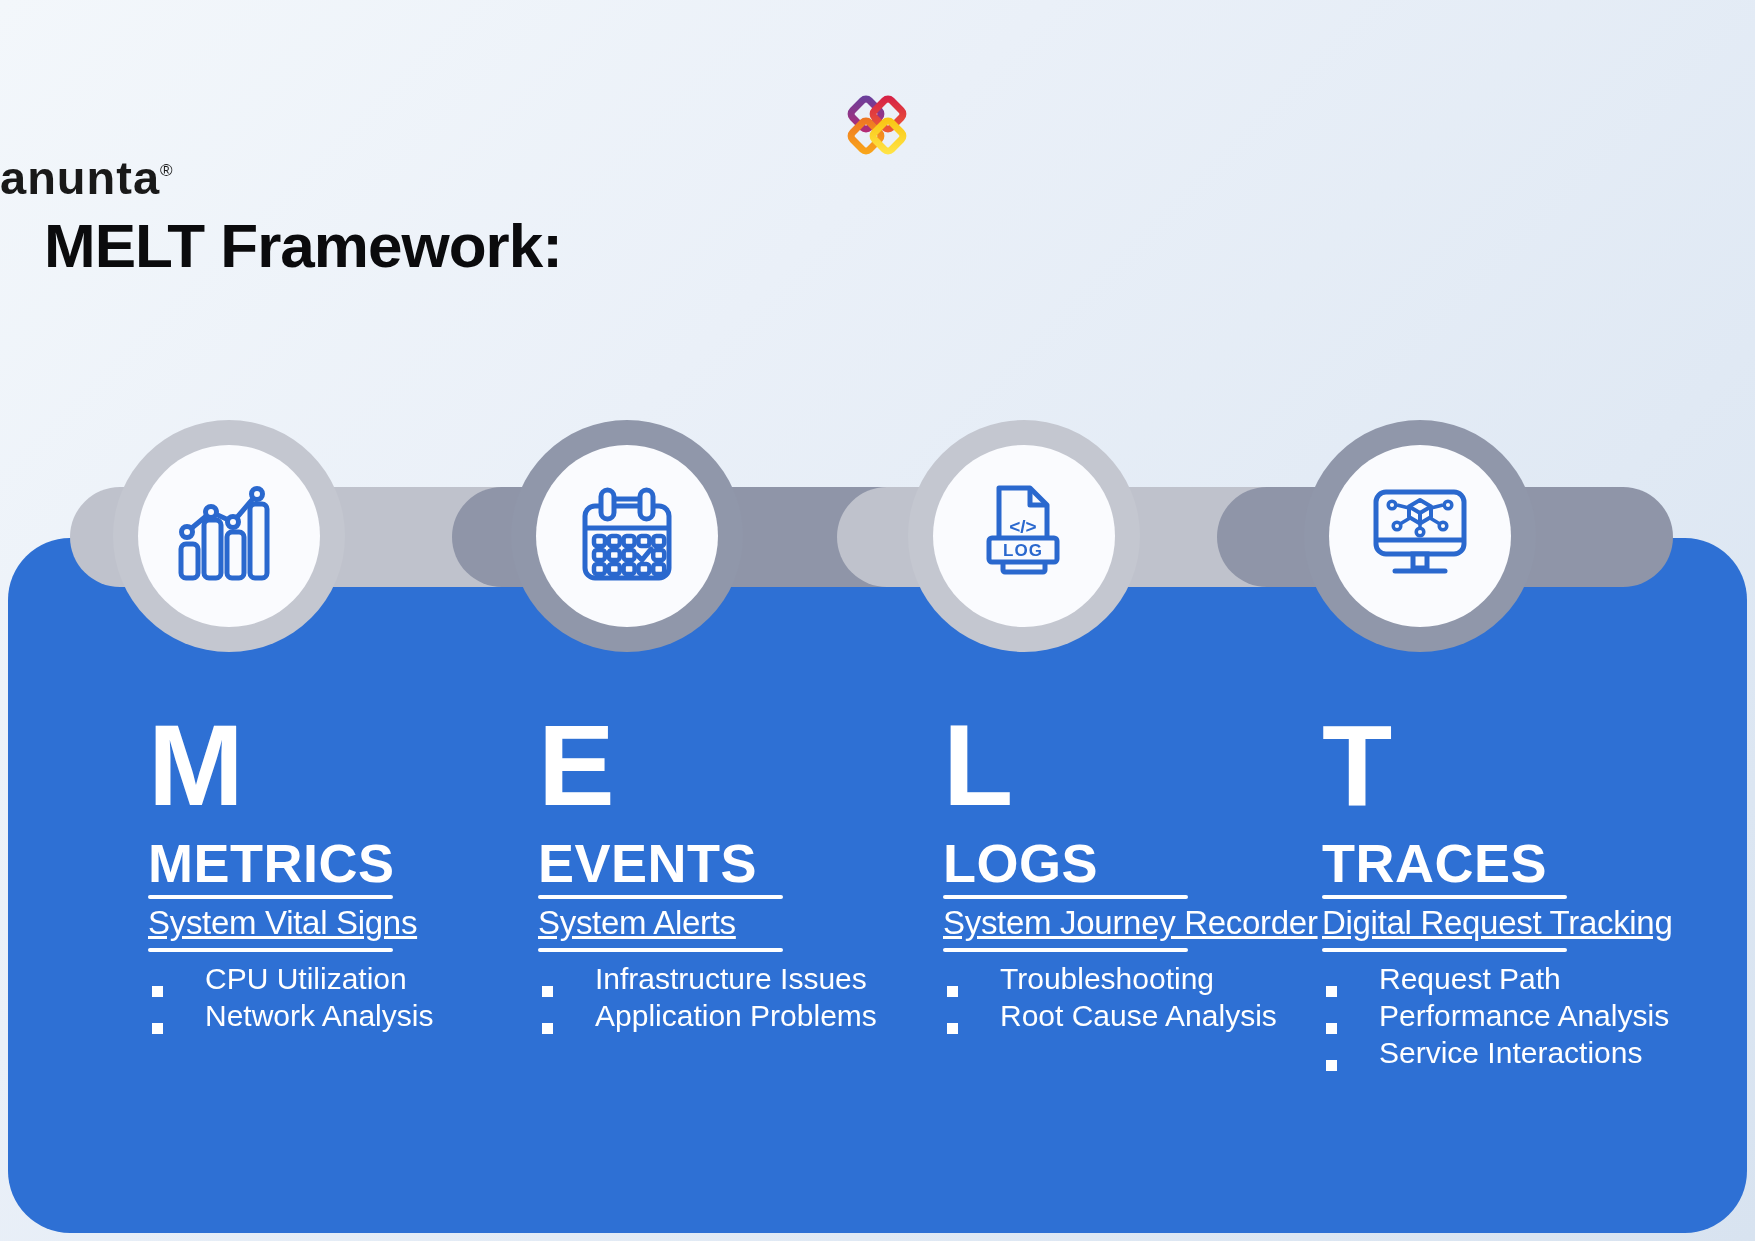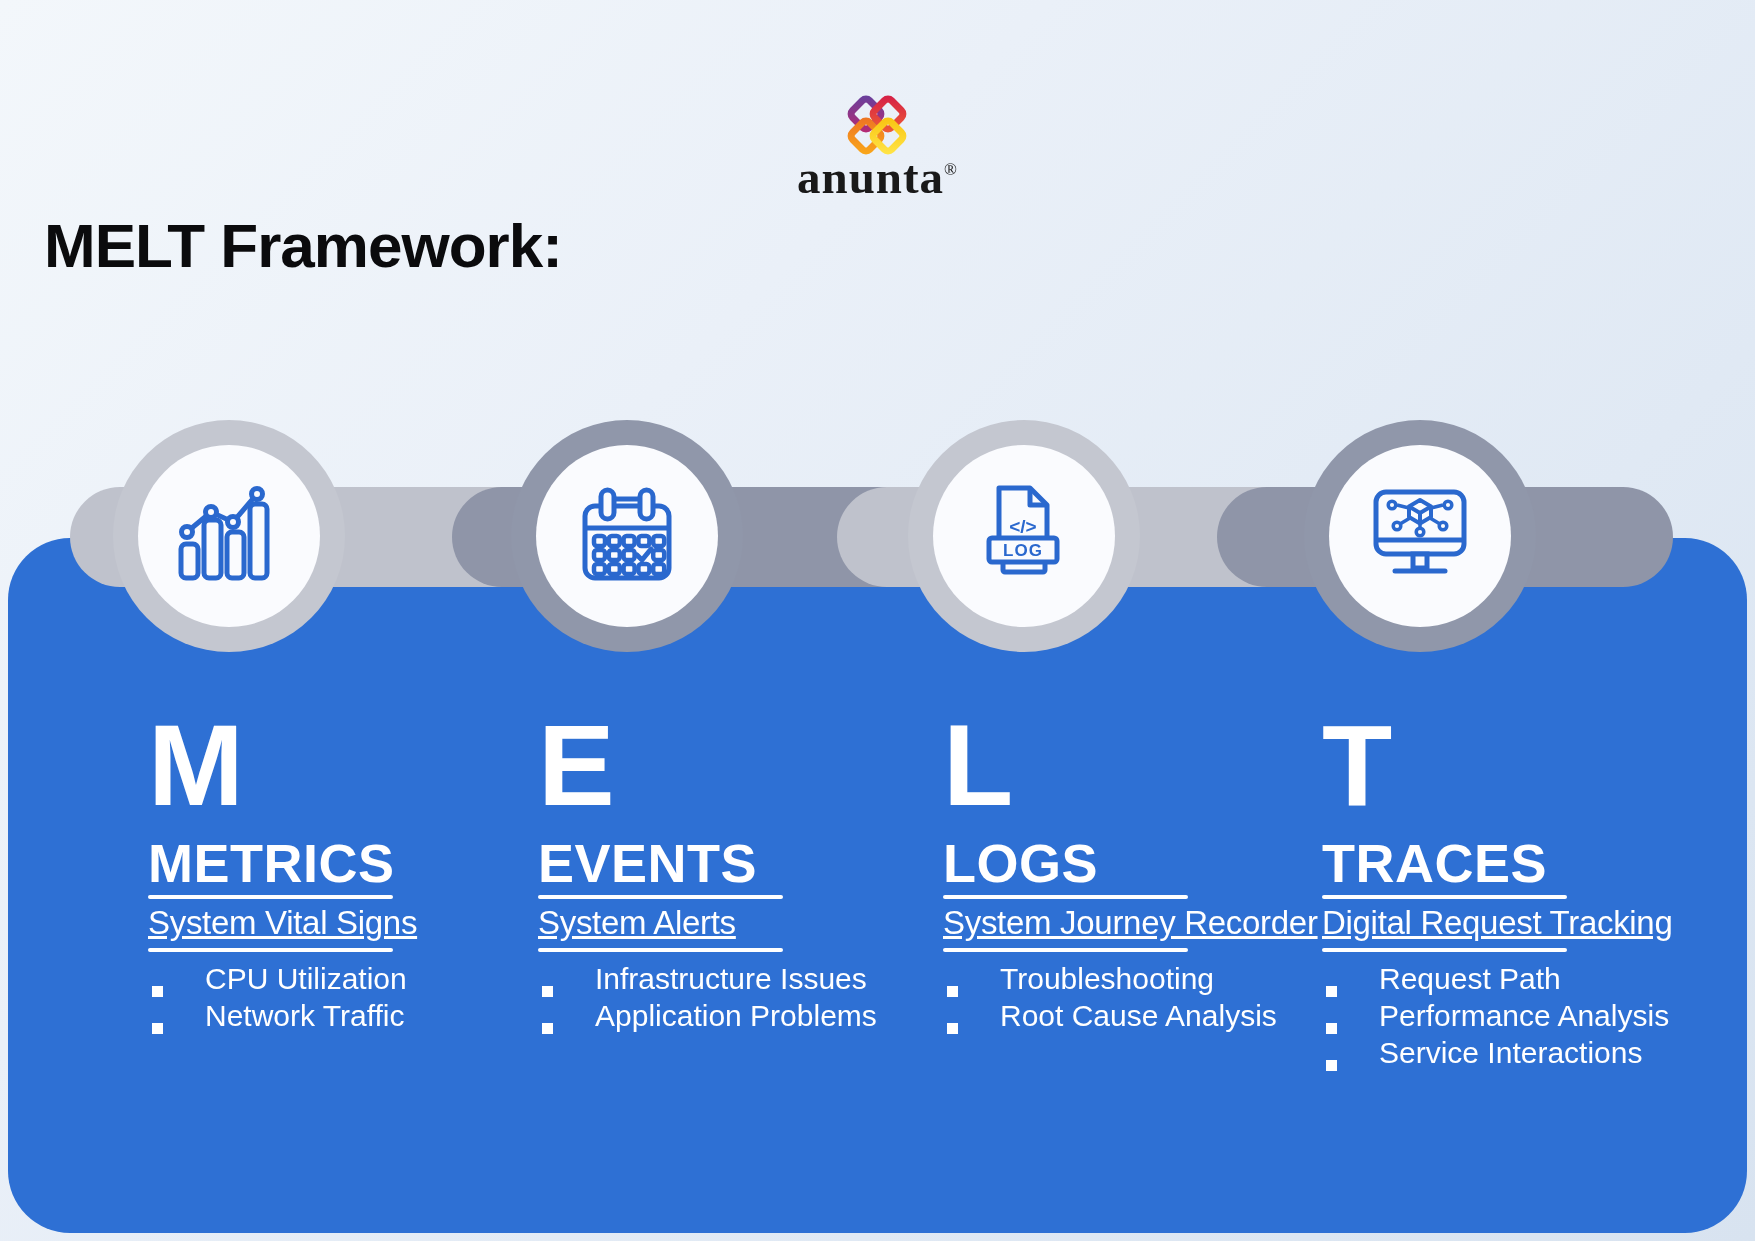--- a/index.html
+++ b/index.html
@@ -1,21 +1,21 @@
 <!DOCTYPE html>
 <html><head>
 <meta charset="utf-8">
 <style>
   html,body{margin:0;padding:0;}
   body{font-family:"Liberation Sans",sans-serif;}
   #stage{position:relative;width:1755px;height:1241px;overflow:hidden;
          background:linear-gradient(135deg,#F3F7FB 0%,#EAF0F8 35%,#E0E9F4 70%,#D8E3F0 100%);}
   .knot{position:absolute;left:839px;top:92px;}
-  .brand{position:absolute;left:0;top:150px;width:1755px;text-align:center;
-         font-size:47px;font-weight:700;color:#191919;letter-spacing:1px;font-family:Liberation Serif, serif;}
+  .brand{position:absolute;left:0;top:150px;width:1755px;text-align:left;
+         font-size:47px;font-weight:700;color:#191919;letter-spacing:1px;}
   .brand sup{font-size:17px;font-weight:400;vertical-align:18px;}
   .title{position:absolute;left:0;top:208px;width:1755px;text-align:left;
          font-size:62px;line-height:75px;font-weight:700;color:#0B0B0D;letter-spacing:-1px;margin-left:44px;}
 
   
   .panel{position:absolute;left:8px;top:538px;width:1739px;height:695px;
          background:#2E70D4;border-radius:62px;}
 
   
   .cap{position:absolute;top:487px;height:100px;border-radius:50px;}
@@ -186,21 +186,21 @@
     <div class="rule1"></div>
     <div class="subtitle">System Vital Signs</div>
     <div class="rule2"></div>
     <div class="bullets">
       <div class="bullet-row">
           <span class="sq"></span>
           <span>CPU Utilization</span>
         </div>
       <div class="bullet-row">
           <span class="sq"></span>
-          <span>Network Traffic</span>
+          <span>Network Analysis</span>
         </div>
     </div>
   </div>
 
   <div class="col" style="left:538px">
     <div class="letter">E</div>
     <div class="word">EVENTS</div>
     <div class="rule1"></div>
     <div class="subtitle">System Alerts</div>
     <div class="rule2"></div>

